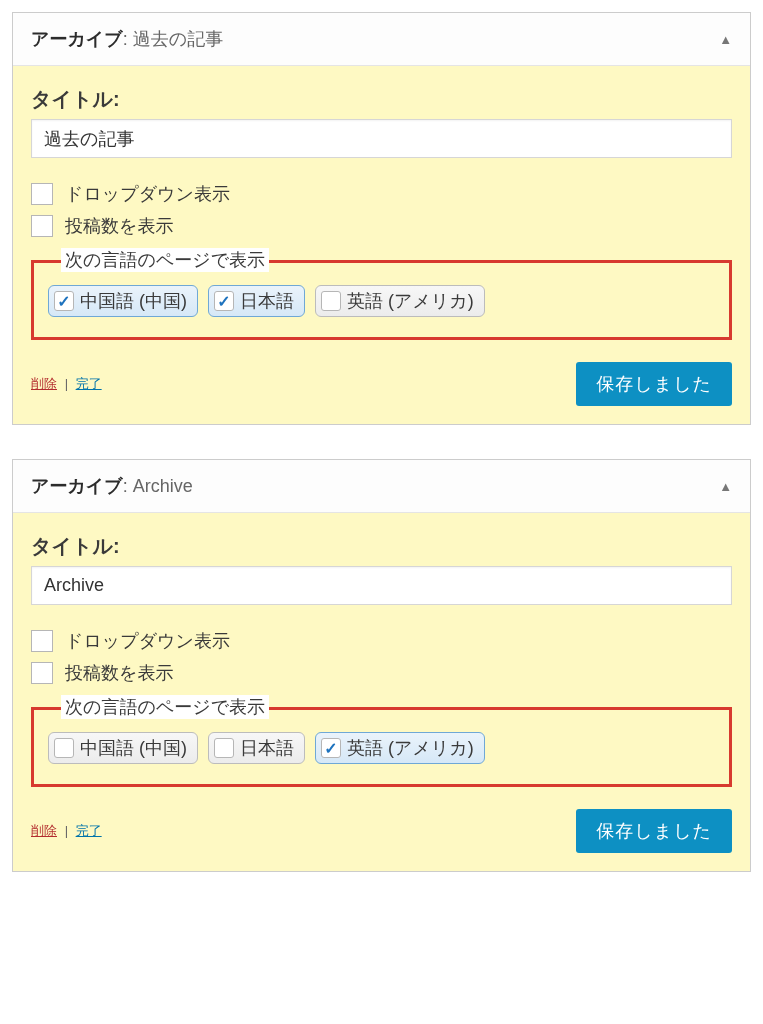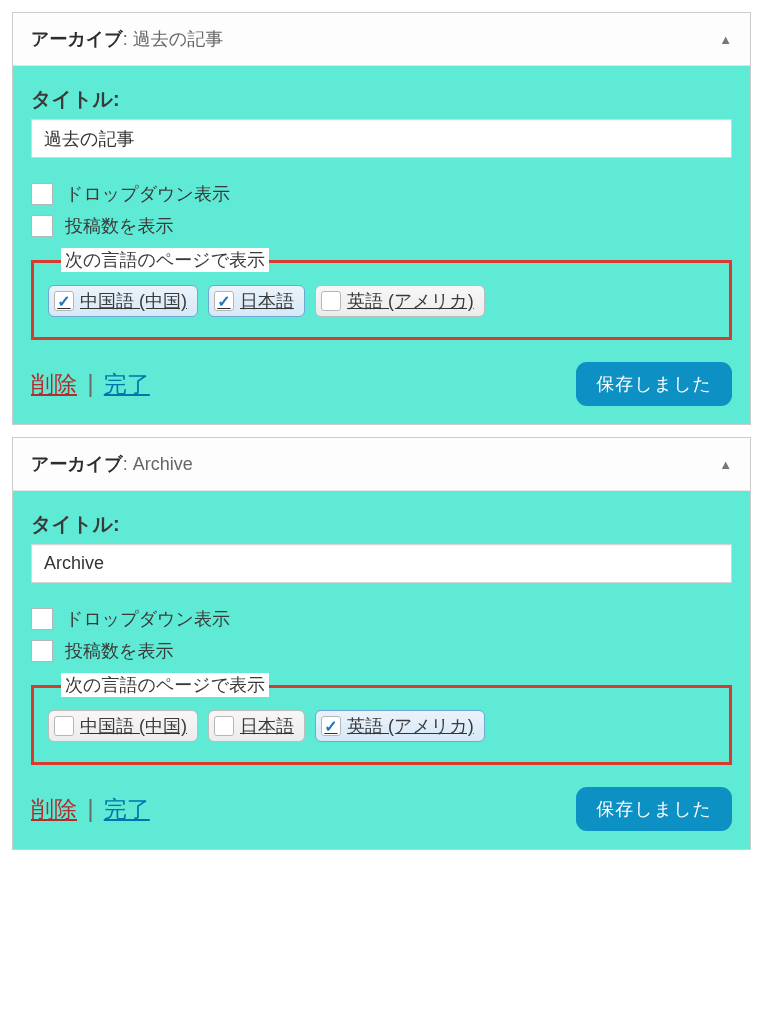--- a/index.html
+++ b/index.html
@@ -5,22 +5,22 @@
 * { box-sizing: border-box; margin: 0; padding: 0; }
 body {
   font-family: -apple-system, BlinkMacSystemFont, "Segoe UI", "Hiragino Sans", "Hiragino Kaku Gothic ProN", Meiryo, sans-serif;
   background: #ffffff;
   padding: 12px;
   width: 763px;
   color: #333;
 }
 .widget {
   border: 1px solid #cccccc;
-  margin-bottom: 12px;
-  background: #5eead4;
+  margin-bottom: 34px;
+  background: #fef9c3;
 }
 .widget-header {
   display: flex;
   justify-content: space-between;
   align-items: center;
   padding: 14px 18px;
   border-bottom: 1px solid #e5e5e5;
   background: #fdfdfd;
   cursor: pointer;
 }
@@ -91,21 +91,20 @@
   padding: 0 4px;
   font-size: 18px;
   color: #3a3a3a;
 }
 .lang-box {
   border: 3px solid #d73a2f;
   padding: 22px 14px 20px;
   display: flex;
   gap: 10px;
   flex-wrap: wrap;
-  text-decoration: underline;
 }
 .lang-chip {
   display: inline-flex;
   align-items: center;
   gap: 6px;
   padding: 3px 10px 3px 5px;
   border-radius: 6px;
   border: 1px solid #bcbcbc;
   background: linear-gradient(#f7f7f7, #ececec);
   font-size: 18px;
@@ -121,33 +120,33 @@
   height: 20px;
   border-radius: 3px;
 }
 .widget-footer {
   display: flex;
   justify-content: space-between;
   align-items: center;
   margin-top: 22px;
 }
 .footer-links {
-  font-size: 23px;
+  font-size: 13px;
 }
 .footer-links a { text-decoration: underline; }
 .link-delete { color: #b32d2e; }
 .sep { color: #666; margin: 0 4px; }
 .link-done { color: #0073aa; }
 .btn-saved {
   background: #0d90c3;
   color: #fff;
   border: none;
   padding: 10px 20px;
   font-size: 18px;
-  border-radius: 11px;
+  border-radius: 3px;
   cursor: default;
   letter-spacing: 1px;
 }
 </style>
 </head>
 <body>
 
 <div class="widget">
   <div class="widget-header">
     <div class="widget-title">

